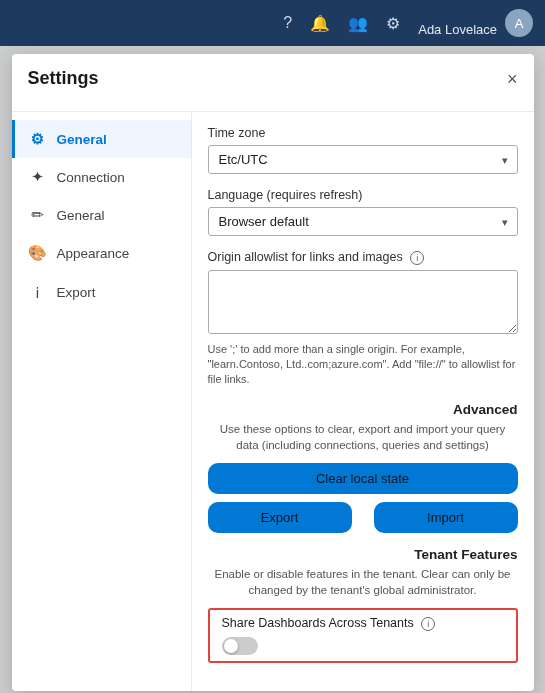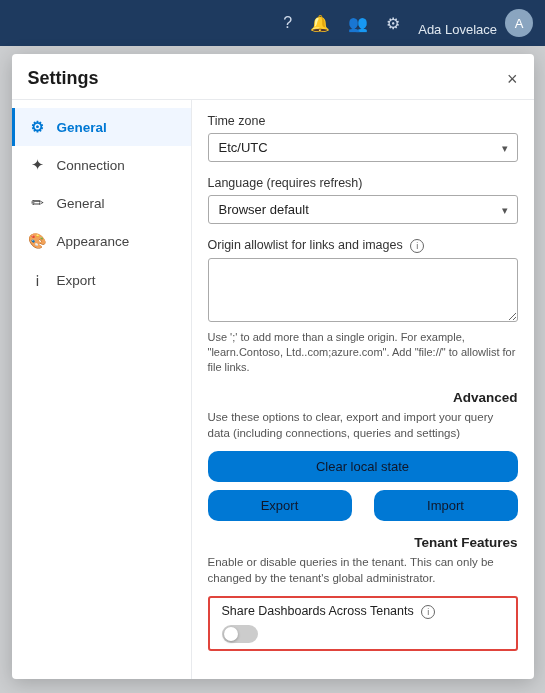--- a/index.html
+++ b/index.html
@@ -66,21 +66,21 @@
       display: flex;
       flex-direction: column;
       overflow: hidden;
     }
 
     
     .modal-header {
       display: flex;
       align-items: center;
       justify-content: space-between;
-      padding: 14px 16px 10px 16px;
+      padding: 14px 16px 22px 16px;
       border-bottom: 1px solid #e8eaed;
     }
     .modal-title {
       font-size: 18px;
       font-weight: 600;
       color: #1a1a1a;
     }
     .close-btn {
       background: none;
       border: none;
@@ -209,20 +209,21 @@
       color: #222;
       margin-bottom: 4px;
       text-align: right;
     }
 
     .section-desc {
       font-size: 11.5px;
       color: #555;
       line-height: 1.4;
       margin-bottom: 10px;
+      text-align: center;
     }
 
     .btn-primary {
       background: #0078d4;
       color: #0f172a;
       border: none;
       border-radius: 10px;
       padding: 8px 18px;
       font-size: 13px;
       cursor: pointer;
@@ -374,21 +375,21 @@
           <div class="section-desc">Use these options to clear, export and import your query data (including connections, queries and settings)</div>
           <button class="btn-primary btn-clear">Clear local state</button>
           <div class="btn-row">
             <button class="btn-primary">Export</button>
             <button class="btn-primary">Import</button>
           </div>
         </div>
 
         <div class="field-group">
           <div class="section-title">Tenant Features</div>
-          <div class="section-desc">Enable or disable queries in the tenant. This can only be changed by the tenant's global administrator.</div>
+          <div class="section-desc">Enable or disable features in the tenant. Clear can only be changed by the tenant's global administrator.</div>
           <div class="tenant-box">
             <div class="tenant-title">
               <span>Share Dashboards Across Tenants</span>
               <span class="info-icon">i</span>
             </div>
             <div class="toggle-wrapper">
               <div class="toggle">
                 <div class="knob"></div>
               </div>
             </div>

